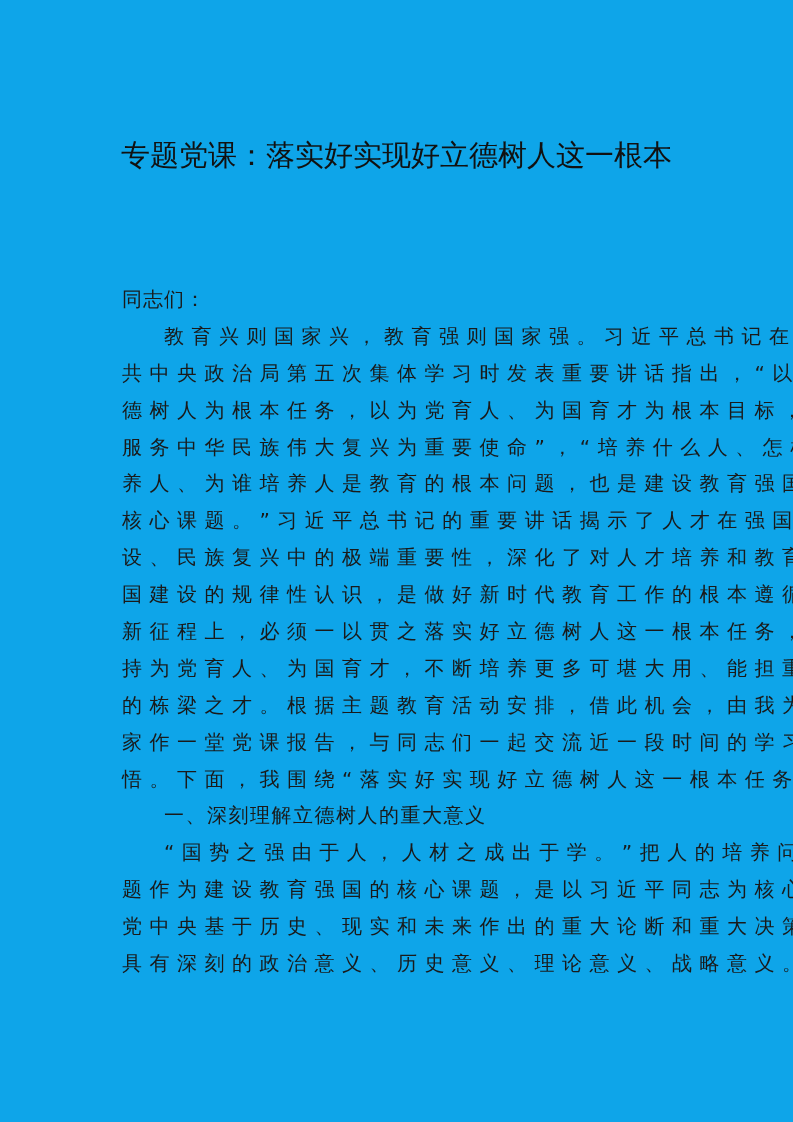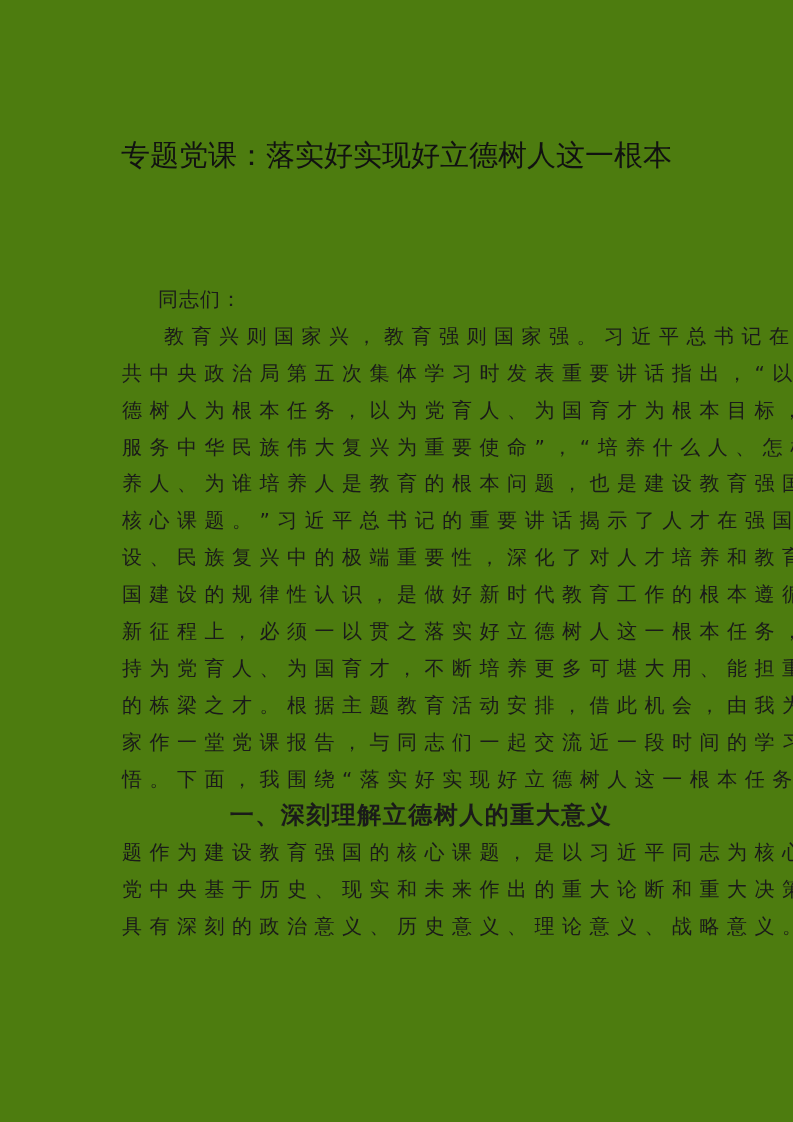--- a/index.html
+++ b/index.html
@@ -12,21 +12,21 @@
       height: 1122px;
       position: relative;
       overflow: hidden;
       color: #111111;
     }
     .page {
       position: absolute;
       left: 0; top: 0;
       width: 793px;
       height: 1122px;
-      background: #4d7c0f;
+      background: #0ea5e9;
     }
     .title {
       position: absolute;
       left: 100px;
       width: 593px;
       text-align: center;
       font-family: "DejaVu Serif", "Liberation Serif", serif;
       font-size: 29px;
       line-height: 58px;
       top: 126px;
@@ -45,32 +45,31 @@
       color: #1a1a1a;
     }
     .line {
       display: block;
       height: 36.9px;
       line-height: 36.9px;
       white-space: nowrap;
       letter-spacing: 7.5px;
     }
     .line.indent { padding-left: 42px; }
-    .line.salute { letter-spacing: 1px; margin-left: 36px; }
+    .line.salute { letter-spacing: 1px; }
     .heading {
       display: block;
       height: 36.9px;
       line-height: 36.9px;
       padding-left: 42px;
       font-family: "DejaVu Sans", "Liberation Sans", sans-serif;
-      font-weight: bold;
-      font-size: 24px;
+      font-weight: normal;
+      font-size: 20px;
       letter-spacing: 1.5px;
       white-space: nowrap;
-      text-align: center;
     }
   </style>
 </head>
 <body>
 
 <div class="page">
 
   <h1 class="title">
     <span class="tline">专题党课：落实好实现好立德树人这一根本</span>
   </h1>
@@ -90,19 +89,20 @@
       <span class="line">新征程上，必须一以贯之落实好立德树人这一根本任务，坚</span>
       <span class="line">持为党育人、为国育才，不断培养更多可堪大用、能担重任</span>
       <span class="line">的栋梁之才。根据主题教育活动安排，借此机会，由我为大</span>
       <span class="line">家作一堂党课报告，与同志们一起交流近一段时间的学习感</span>
       <span class="line">悟。下面，我围绕“落实好实现好立德树人这一根本任务”</span>
     </div>
 
     <span class="heading">一、深刻理解立德树人的重大意义</span>
 
     <div>
+      <span class="line indent">“国势之强由于人，人材之成出于学。”把人的培养问</span>
       <span class="line">题作为建设教育强国的核心课题，是以习近平同志为核心的</span>
       <span class="line">党中央基于历史、现实和未来作出的重大论断和重大决策，</span>
       <span class="line">具有深刻的政治意义、历史意义、理论意义、战略意义。</span>
     </div>
   </div>
 
 </div>
 
 </body></html>

